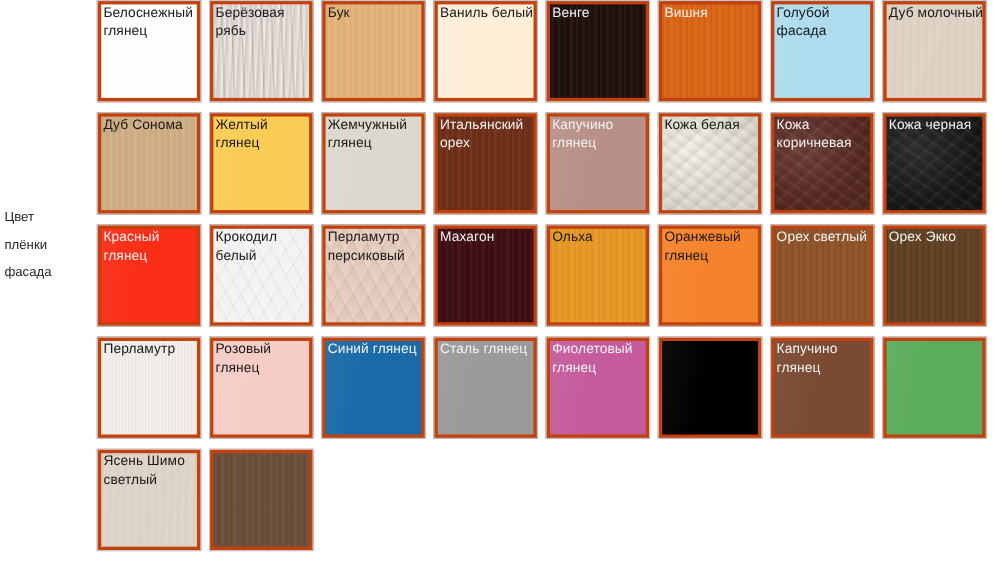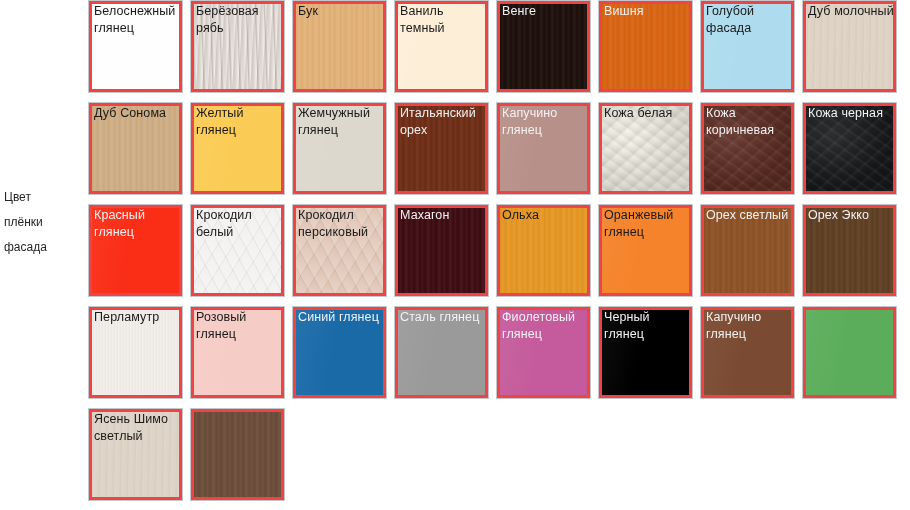--- a/index.html
+++ b/index.html
@@ -38,21 +38,21 @@
   .swatch-row {
     display: flex;
     width: 100%;
     height: 102px;
   }
   .swatch-tile {
     width: 95px;
     height: 93px;
     margin-right: 7px;
     border: 1px solid #c3c7cc;
-    background: #ef4444;
+    background: #c2410c;
     padding: 3px;
     position: relative;
     cursor: pointer;
     flex: 0 0 auto;
   }
   .swatch-fill {
     position: absolute;
     left: 3px; top: 3px;
     right: 3px; bottom: 3px;
     overflow: hidden;
@@ -182,21 +182,21 @@
         <div class="swatch-tile" title="Берёзовая рябь">
           <div class="swatch-fill grain-birch" style="background-color: rgb(243, 239, 235);"></div>
           <div class="swatch-name txt-dark">Берёзовая рябь</div>
         </div>
         <div class="swatch-tile" title="Бук">
           <div class="swatch-fill grain-v" style="background-color: rgb(227, 178, 120);"></div>
           <div class="swatch-name txt-dark">Бук</div>
         </div>
         <div class="swatch-tile" title="Ваниль глянец">
           <div class="swatch-fill gloss" style="background-color: rgb(253, 238, 216);"></div>
-          <div class="swatch-name txt-dark">Ваниль темный</div>
+          <div class="swatch-name txt-dark">Ваниль белый</div>
         </div>
         <div class="swatch-tile" title="Венге">
           <div class="swatch-fill grain-v" style="background-color: rgb(29, 15, 11);"></div>
           <div class="swatch-name txt-light">Венге</div>
         </div>
         <div class="swatch-tile" title="Вишня">
           <div class="swatch-fill grain-v" style="background-color: rgb(217, 100, 19);"></div>
           <div class="swatch-name txt-light">Вишня</div>
         </div>
         <div class="swatch-tile" title="Голубой глянец">
@@ -246,21 +246,21 @@
         <div class="swatch-tile" title="Красный глянец">
           <div class="swatch-fill gloss" style="background-color: rgb(250, 45, 22);"></div>
           <div class="swatch-name txt-light">Красный глянец</div>
         </div>
         <div class="swatch-tile" title="Крокодил белый">
           <div class="swatch-fill croco" style="background-color: rgb(242, 241, 239);"></div>
           <div class="swatch-name txt-dark">Крокодил белый</div>
         </div>
         <div class="swatch-tile" title="Крокодил персиковый">
           <div class="swatch-fill croco" style="background-color: rgb(224, 196, 180);"></div>
-          <div class="swatch-name txt-dark">Крокодил персиковый</div>
+          <div class="swatch-name txt-dark">Перламутр персиковый</div>
         </div>
         <div class="swatch-tile" title="Махагон">
           <div class="swatch-fill grain-v" style="background-color: rgb(61, 12, 18);"></div>
           <div class="swatch-name txt-light">Махагон</div>
         </div>
         <div class="swatch-tile" title="Ольха">
           <div class="swatch-fill grain-v" style="background-color: rgb(230, 151, 36);"></div>
           <div class="swatch-name txt-dark">Ольха</div>
         </div>
         <div class="swatch-tile" title="Оранжевый глянец">
@@ -292,21 +292,20 @@
         <div class="swatch-tile" title="Сталь глянец">
           <div class="swatch-fill gloss" style="background-color: rgb(154, 154, 154);"></div>
           <div class="swatch-name txt-light">Сталь глянец</div>
         </div>
         <div class="swatch-tile" title="Фиолетовый глянец">
           <div class="swatch-fill gloss" style="background-color: rgb(197, 91, 156);"></div>
           <div class="swatch-name txt-light">Фиолетовый глянец</div>
         </div>
         <div class="swatch-tile" title="Черный глянец">
           <div class="swatch-fill gloss" style="background-color: rgb(0, 0, 0);"></div>
-          <div class="swatch-name txt-light">Черный глянец</div>
         </div>
         <div class="swatch-tile" title="Шоколад глянец">
           <div class="swatch-fill gloss" style="background-color: rgb(123, 74, 50);"></div>
           <div class="swatch-name txt-light">Капучино глянец</div>
         </div>
         <div class="swatch-tile" title="Яблоко глянец">
           <div class="swatch-fill gloss" style="background-color: rgb(91, 173, 91);"></div>
         </div>
       </div>
       <div class="swatch-row">

